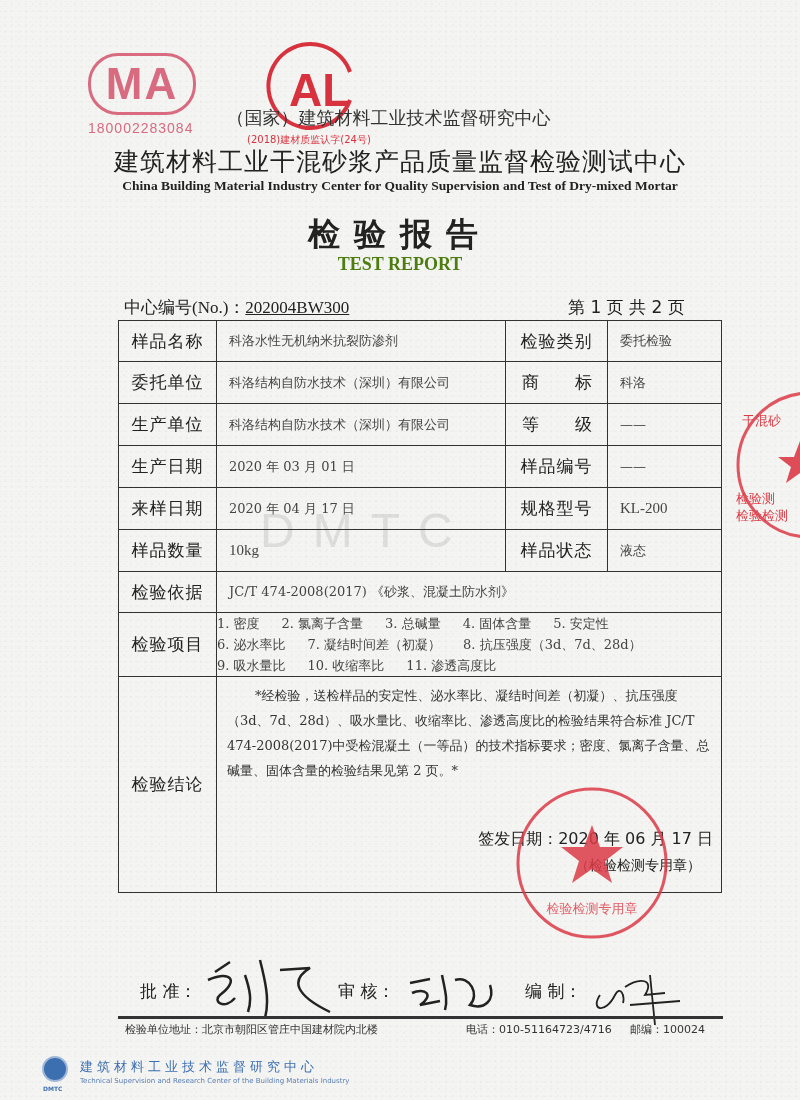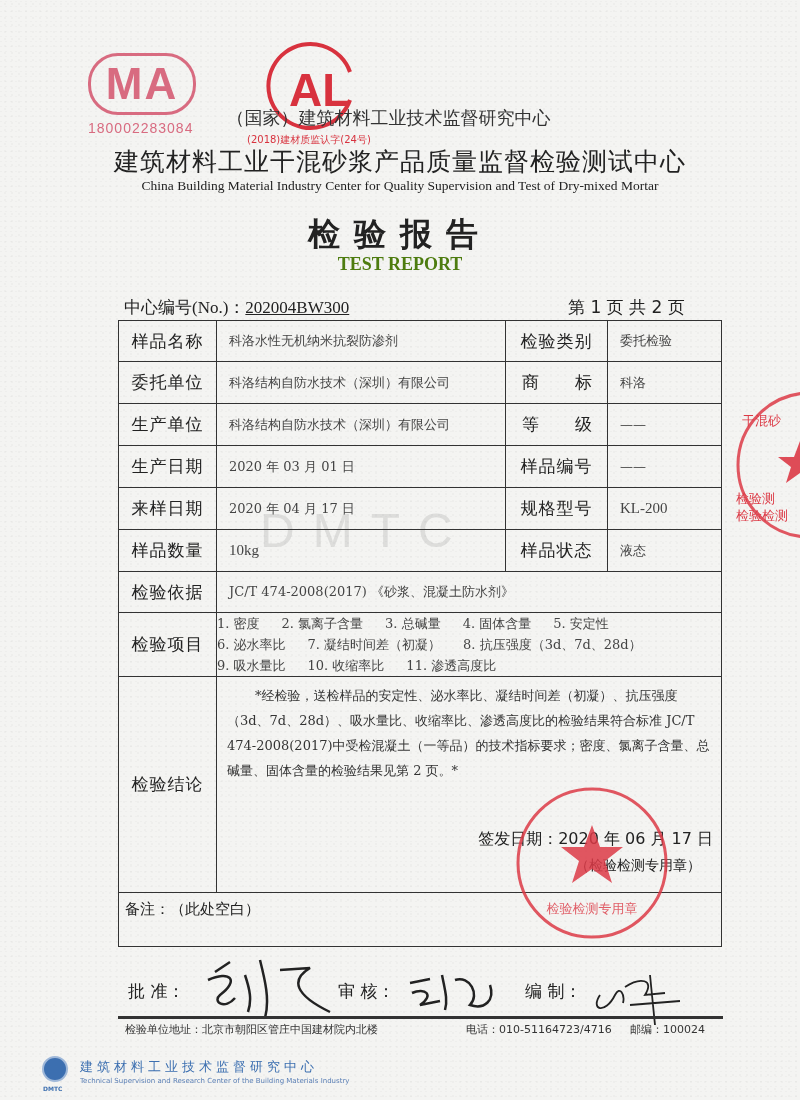--- a/index.html
+++ b/index.html
@@ -26,21 +26,21 @@
   }
   .cma-num {
     left:88px; top:120px; font-size:14px; color:#d86b80;
     font-family:"Liberation Sans", sans-serif; letter-spacing:1px;
   }
 
   .hdr1 { left:0; width:707px; top:106px; text-align:center; font-size:18px; color:#333; }
   .hdr1 span { margin-left:70px; }
   .hdr-sub { left:247px; top:133px; font-size:10px; color:#d8323e; }
   .hdr2 { left:0; width:800px; top:145px; text-align:center; font-size:25px; color:#222; letter-spacing:1px; }
-  .hdr3 { left:0; width:800px; top:178px; text-align:center; font-family:"Liberation Serif", serif; font-size:13.5px; font-weight:normal; color:#222; }
+  .hdr3 { left:0; width:800px; top:178px; text-align:center; font-family:"Liberation Serif", serif; font-size:13.5px; font-weight:bold; color:#222; }
 
   .title { left:0; width:800px; top:213px; text-align:center; font-size:32px; font-weight:bold; letter-spacing:14px; color:#222; }
   .title-en { left:0; width:800px; top:254px; text-align:center; font-family:"Liberation Serif", serif; font-size:18px; font-weight:bold; color:#4d7c0f; }
 
   .no-label { left:124px; top:296px; font-size:17px; color:#222; }
   .no-label .no-val { font-family:"Liberation Serif", serif; text-decoration:underline;margin-top:36px; }
   .no-label .no-pre { font-family:"Liberation Serif", serif; }
   .page-info { left:568px; top:296px; font-size:17px; color:#222; }
 
   
@@ -171,43 +171,38 @@
     </td>
   </tr>
   <tr style="height:216px">
     <td class="lbl">检验结论</td>
     <td colspan="3" style="vertical-align:top; position:relative">
       <div class="concl">*经检验，送检样品的安定性、泌水率比、凝结时间差（初凝）、抗压强度（3d、7d、28d）、吸水量比、收缩率比、渗透高度比的检验结果符合标准 JC/T 474-2008(2017)中受检混凝土（一等品）的技术指标要求；密度、氯离子含量、总碱量、固体含量的检验结果见第 2 页。*</div>
       <div style="position:absolute; right:8px; top:152px" class="sign-date">签发日期：2020 年 06 月 17 日</div>
       <div style="position:absolute; right:20px; top:180px" class="sign-sub">（检验检测专用章）</div>
     </td>
   </tr>
-  <tr style="height:54px">
-    <td colspan="4" style="vertical-align:top; padding:6px 0 0 6px">
-      <span class="note">备注：（此处空白）</span>
-    </td>
-  </tr>
 </tbody>
   </table>
 
 <svg class="abs" style="left:507px;top:783px" width="170" height="160">
   <circle cx="85" cy="80" r="74" fill="none" stroke="#dc3a46" stroke-width="3" opacity="0.85"></circle>
   <polygon points="85,42 93,64 116,64 98,78 105,100 85,86 65,100 72,78 54,64 77,64" fill="#dc3a46" opacity="0.85"></polygon>
   <text x="85" y="130" text-anchor="middle" font-size="13" fill="#dc3a46" opacity="0.8" font-family="DejaVu Sans, sans-serif">检验检测专用章</text>
 </svg>
 
 <svg class="abs" style="left:730px;top:385px" width="70" height="160">
   <circle cx="80" cy="80" r="72" fill="none" stroke="#dc3a46" stroke-width="3" opacity="0.85"></circle>
   <polygon points="70,56 76,72 92,72 79,82 84,98 70,88 56,98 61,82 48,72 64,72" fill="#dc3a46" opacity="0.9"></polygon>
   <text x="12" y="40" font-size="13" fill="#dc3a46" font-family="DejaVu Sans, sans-serif">干混砂</text>
   <text x="6" y="118" font-size="13" fill="#dc3a46" font-family="DejaVu Sans, sans-serif">检验测</text>
   <text x="6" y="135" font-size="13" fill="#dc3a46" font-family="DejaVu Sans, sans-serif">检验检测</text>
 </svg>
 
-<div class="abs sig-row" style="left:128px">批  准：</div>
+<div class="abs sig-row" style="left:140px">批  准：</div>
 <div class="abs sig-row" style="left:338px">审  核：</div>
 <div class="abs sig-row" style="left:525px">编  制：</div>
 
 <svg class="abs" style="left:190px;top:950px" width="160" height="70">
   <path d="M25 22 L40 12 M18 30 C40 20 50 30 30 45 C22 52 35 60 45 48 M55 25 C60 40 62 50 58 62 M70 10 C75 30 80 50 75 68 M90 20 L120 18 C100 30 105 45 140 62" fill="none" stroke="#222" stroke-width="2.5"></path>
 </svg>
 <svg class="abs" style="left:400px;top:965px" width="100" height="50">
   <path d="M10 18 L30 14 M12 28 C25 22 35 30 20 40 L40 36 M42 10 C45 25 48 35 45 45 M55 15 C70 10 80 30 70 40 C85 45 95 35 90 20" fill="none" stroke="#222" stroke-width="2.5"></path>
 </svg>
 <svg class="abs" style="left:585px;top:965px" width="100" height="60">

